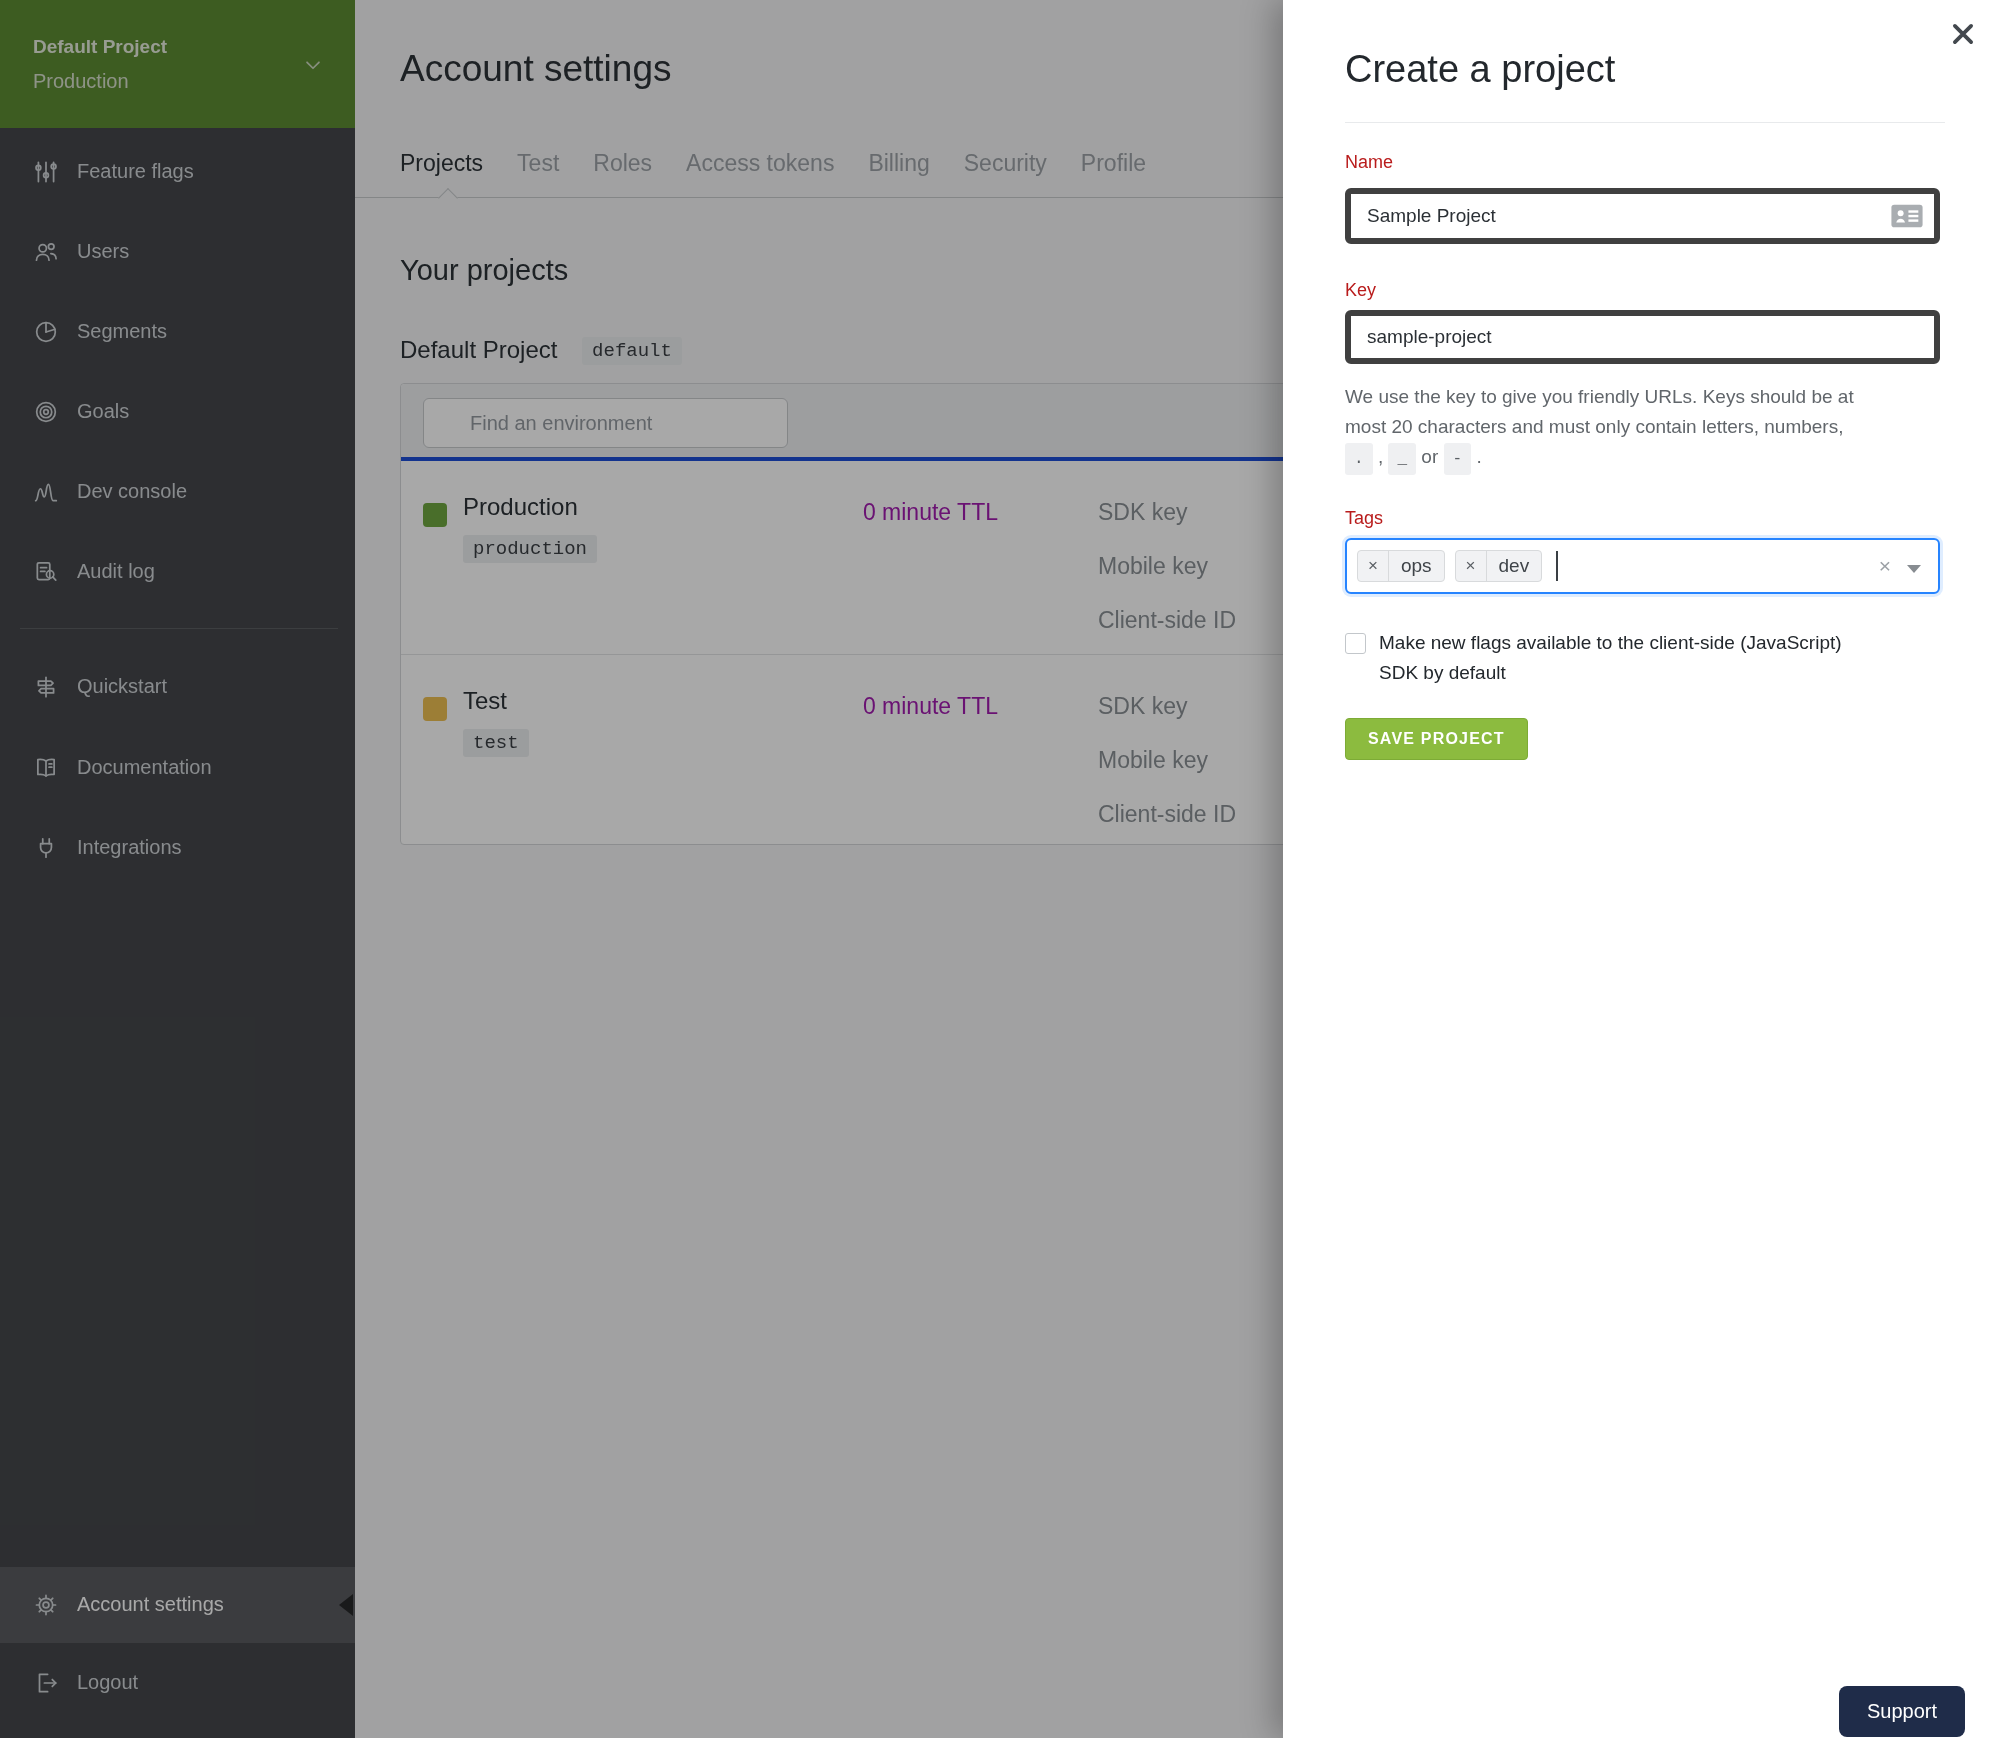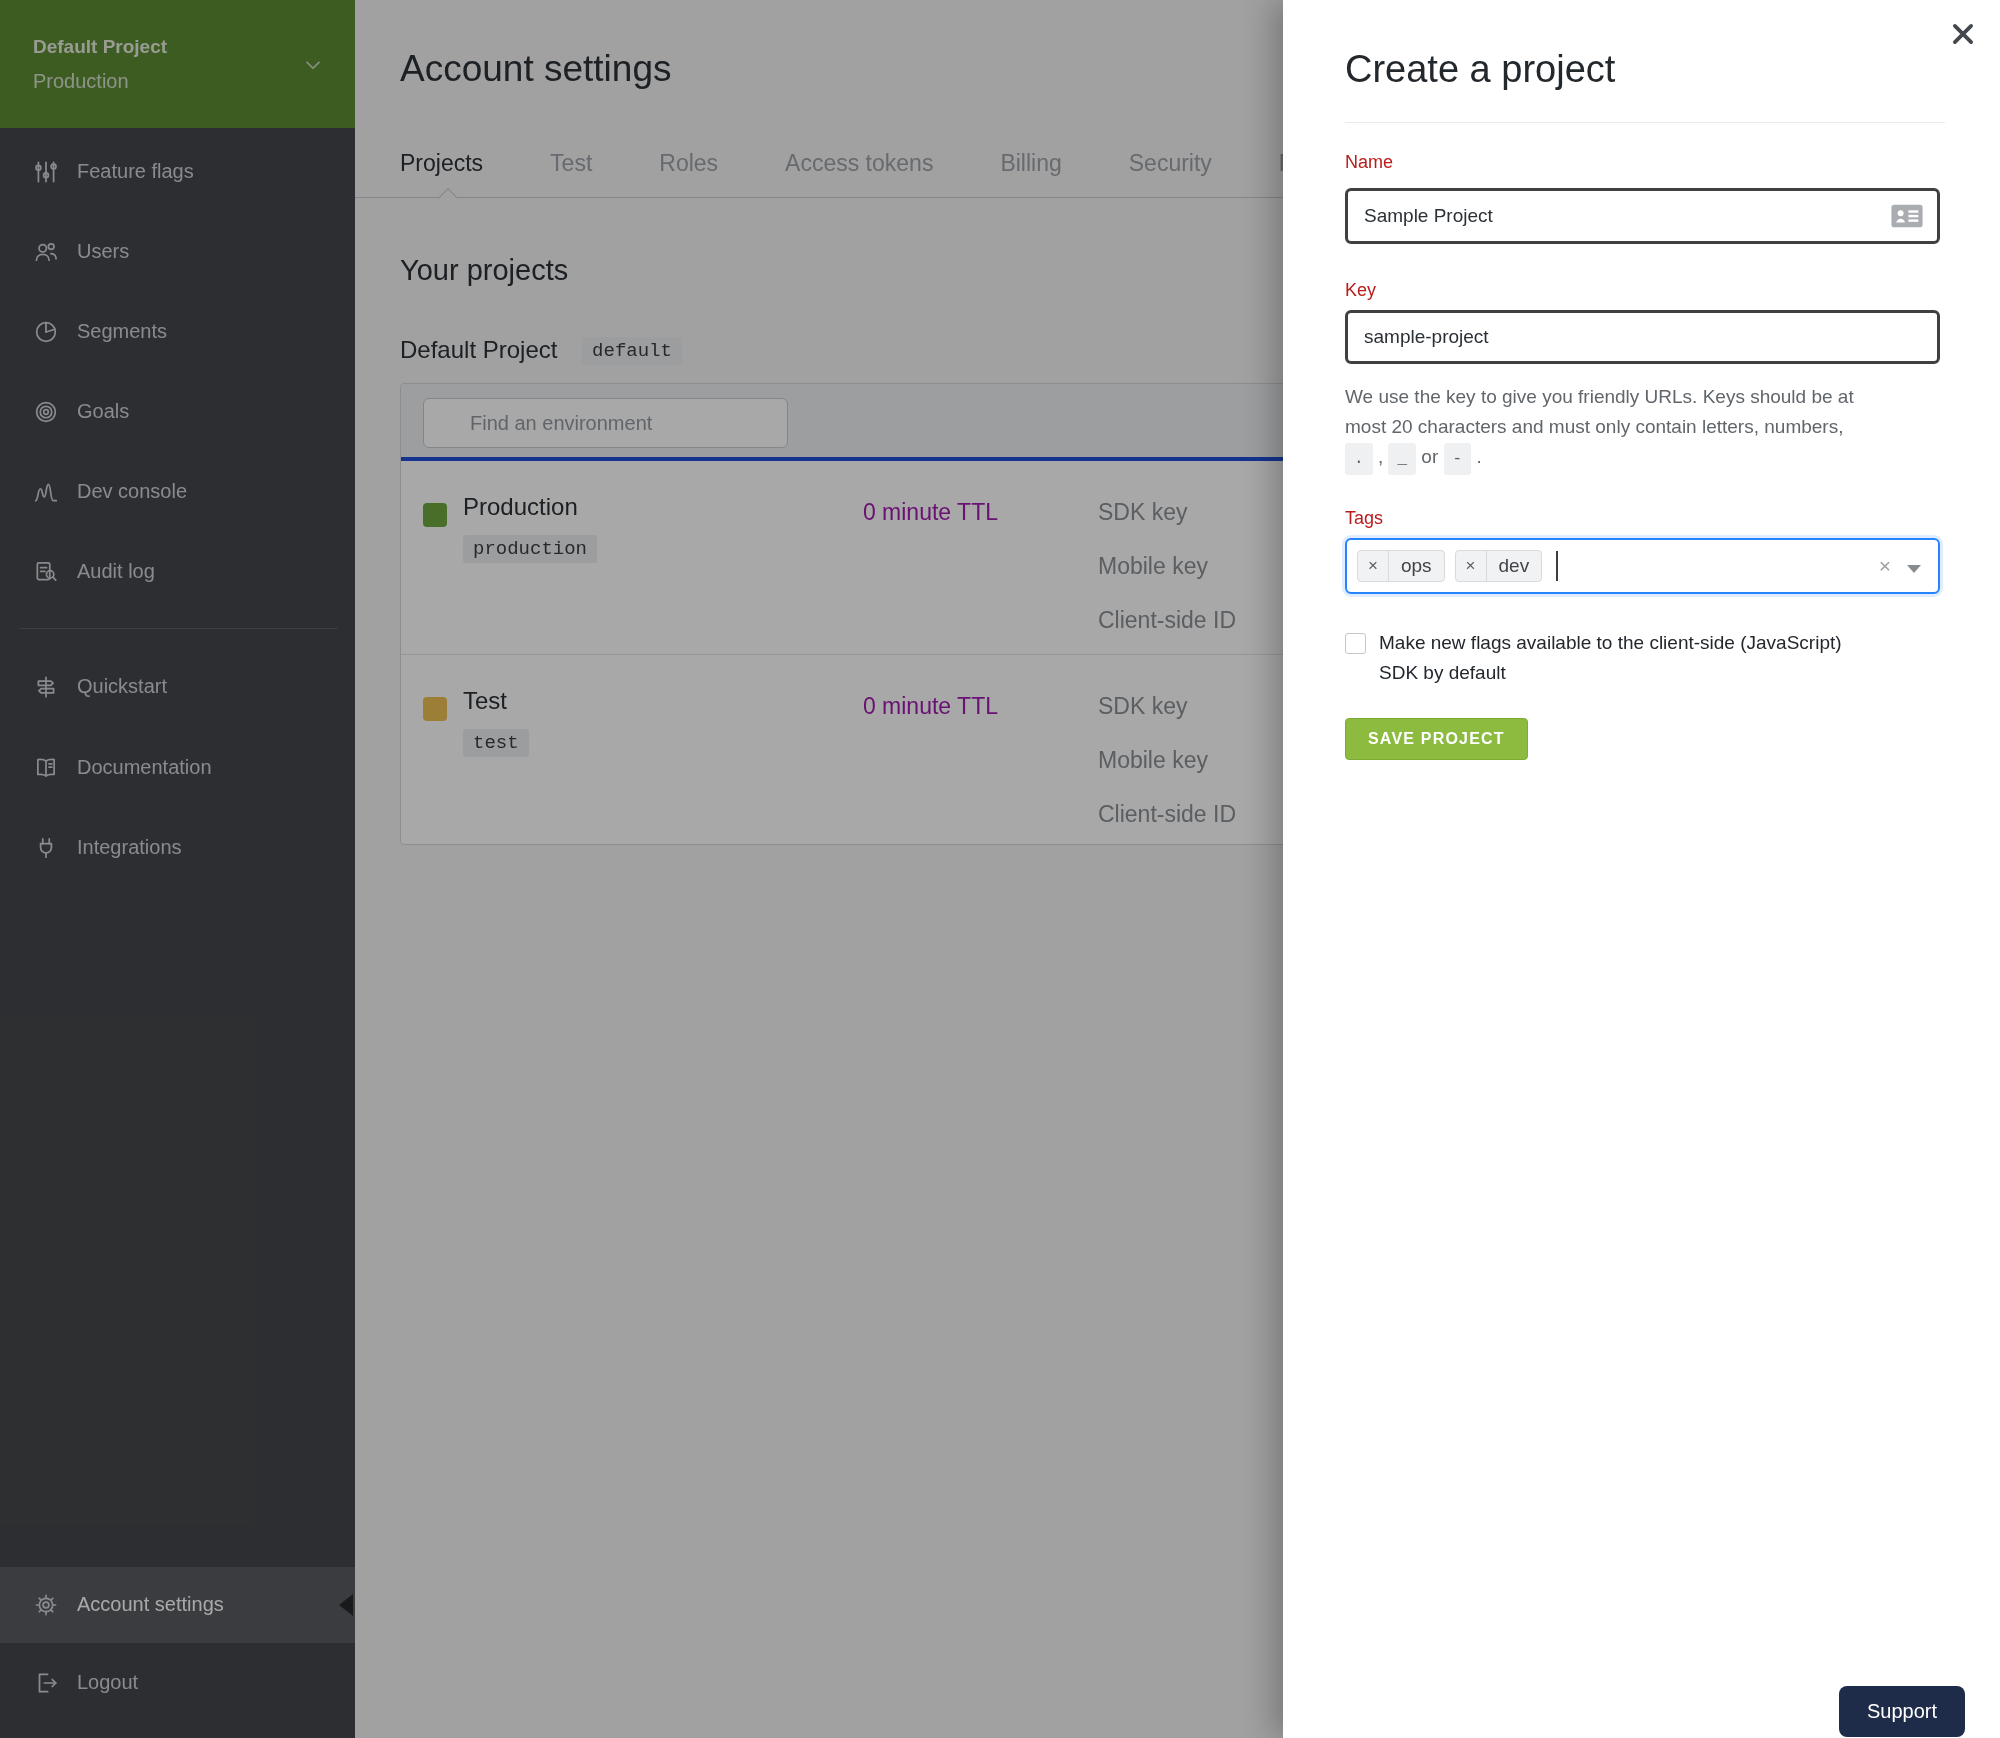--- a/index.html
+++ b/index.html
@@ -20,21 +20,21 @@
   .sb-bottom { position:absolute; left:0; top:1567px; width:355px; height:76px; background:#5a5c60; cursor:pointer; }
   .sb-bottom .sb-ic { top:25px; }
   .sb-bottom .sb-lb { top:26px; color:#ffffff; }
   .sb-arrow { position:absolute; right:2px; top:27px; width:0; height:0; border-top:11px solid transparent; border-bottom:11px solid transparent; border-right:14px solid #27282a; }
   .sb-logout { position:absolute; left:0; top:1663px; width:409px; height:40px; cursor:pointer; }
 
   
   .main { position:absolute; left:355px; top:0; width:928px; height:1738px; overflow:hidden; color:#2c3238; }
   .main h1 { position:absolute; left:45px; top:48px; font-size:37px; font-weight:400; color:#2c3238; }
   .tabs { position:absolute; left:0; top:140px; width:100%; height:58px; border-bottom:1px solid #c9ccce; }
-  .tabs-inner { position:absolute; left:45px; top:10px; display:flex; gap:67px; white-space:nowrap; }
+  .tabs-inner { position:absolute; left:45px; top:10px; display:flex; gap:34px; white-space:nowrap; }
   .tab { font-size:23px; color:#9da2a7; cursor:pointer; }
   .tab.active { color:#2c3238; }
   .notch { position:absolute; left:86px; top:191px; width:14px; height:14px; background:#f4f5f6; border-top:1px solid #c9ccce; border-left:1px solid #c9ccce; transform:rotate(45deg); }
   .main h2 { position:absolute; left:45px; top:254px; font-size:29px; font-weight:400; color:#2c3238; }
   .proj-head { position:absolute; left:45px; top:336px; font-size:24px; color:#2c3238; }
   .badge { display:inline-block; font-family:"Liberation Mono", monospace; font-size:19px; color:#3a3f44; background:#eceef0; border-radius:3px; padding:3px 10px; }
   .proj-head .badge { margin-left:18px; vertical-align:2px; }
   .card { position:absolute; left:45px; top:383px; width:890px; height:462px; background:#ffffff; border:1px solid #d5d7d9; border-radius:4px; }
   .card-head { position:relative; height:77px; background:#eef0f2; border-bottom:4px solid #1d4ed8; border-radius:4px 4px 0 0; }
   .env-search { position:absolute; left:22px; top:14px; width:365px; height:50px; border:1px solid #c8cbce; border-radius:6px; background:#fff; font-size:20px; color:#2c3238; padding:0 14px 0 46px; outline:none; font-family:"Liberation Sans", sans-serif; }
@@ -52,21 +52,21 @@
   
   .dim { position:absolute; inset:0; background:rgba(0,0,0,0.34); z-index:50; }
 
   
   .modal { position:absolute; left:1283px; top:0; width:717px; height:1738px; background:#ffffff; z-index:100; box-shadow:-10px 0 30px rgba(0,0,0,0.25); color:#23282d; }
   .modal-close { position:absolute; right:18px; top:16px; width:38px; height:38px; background:none; border:none; cursor:pointer; color:#43484e; }
   .modal-close svg { width:30px; height:30px; stroke:currentColor; stroke-width:3; stroke-linecap:round; }
   .modal h2 { position:absolute; left:62px; top:48px; font-size:38px; font-weight:400; }
   .m-div { position:absolute; left:62px; top:122px; width:600px; height:1px; background:#e8eaec; }
   .f-label { position:absolute; left:62px; font-size:18px; color:#b91c1c; }
-  .f-input { position:absolute; left:62px; width:595px; height:56px; border:3px solid #404040; border-radius:6px; font-size:19px; color:#2b3035; padding:0 50px 0 16px; outline:none; font-family:"Liberation Sans", sans-serif; background:#fff; }
+  .f-input { position:absolute; left:62px; width:595px; height:56px; border:6px solid #404040; border-radius:6px; font-size:19px; color:#2b3035; padding:0 50px 0 16px; outline:none; font-family:"Liberation Sans", sans-serif; background:#fff; }
   .card-ic { position:absolute; left:607px; width:34px; height:26px; pointer-events:none; }
   .help { position:absolute; left:62px; top:382px; width:600px; font-size:19px; line-height:30px; color:#61666b; }
   .kbd { display:inline-block; font-family:"Liberation Mono", monospace; font-size:16px; background:#eff0f2; border-radius:3px; padding:1px 9px; color:#5a5f64; }
   .tags-box { position:absolute; left:62px; top:538px; width:595px; height:56px; border:2px solid #2684ff; border-radius:6px; box-shadow:0 0 0 3px rgba(38,132,255,0.15); background:#fff; display:flex; align-items:center; padding-left:10px; }
   .chip { display:flex; align-items:stretch; background:#f1f2f4; border:1px solid #d8dadc; border-radius:4px; margin-right:10px; font-size:19px; color:#3f4449; overflow:hidden; }
   .chip .x { padding:4px 10px; border-right:1px solid #d8dadc; color:#5a5f64; font-size:17px; cursor:pointer; display:flex; align-items:center; }
   .chip .t { padding:4px 12px; display:flex; align-items:center; }
   .caret-bar { width:1.5px; height:30px; background:#3a3f44; margin-left:4px; }
   .tags-clear { position:absolute; right:47px; top:14px; font-size:21px; color:#9ba0a5; cursor:pointer; background:none; border:none; }
   .tags-caret { position:absolute; right:17px; top:25px; width:0; height:0; border-left:7px solid transparent; border-right:7px solid transparent; border-top:8px solid #878c91; cursor:pointer; }

